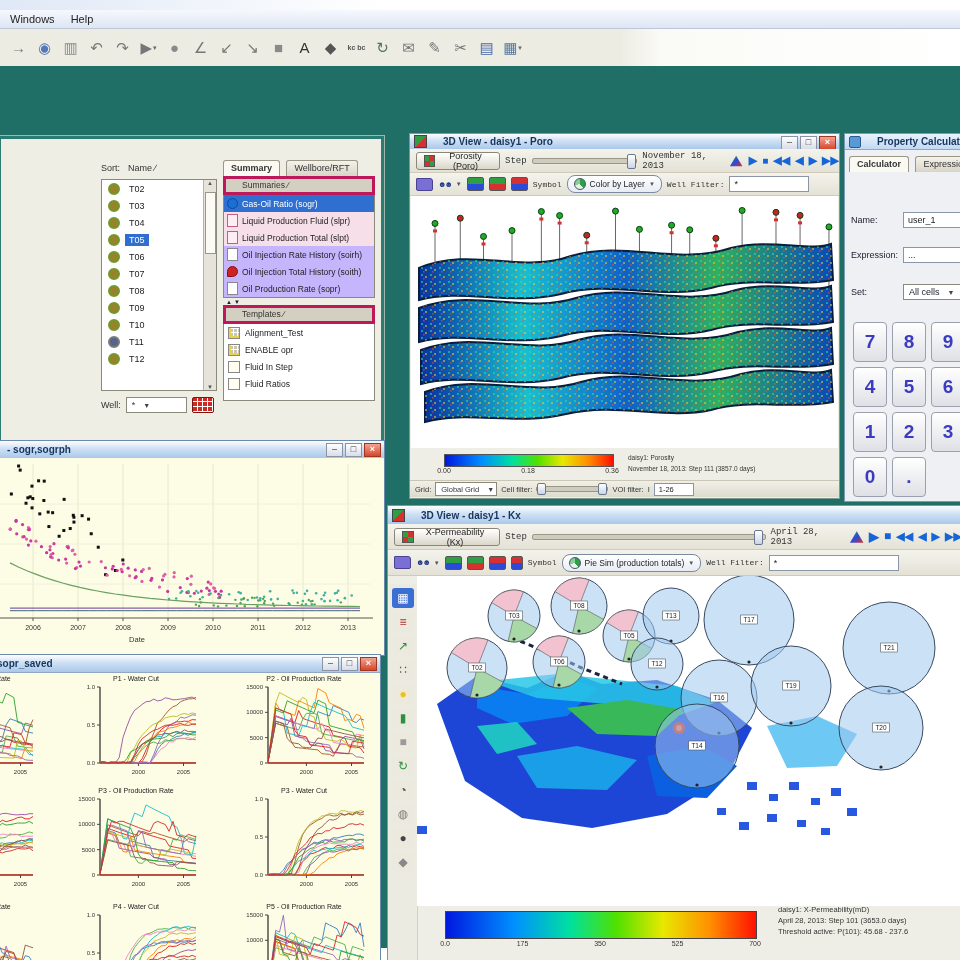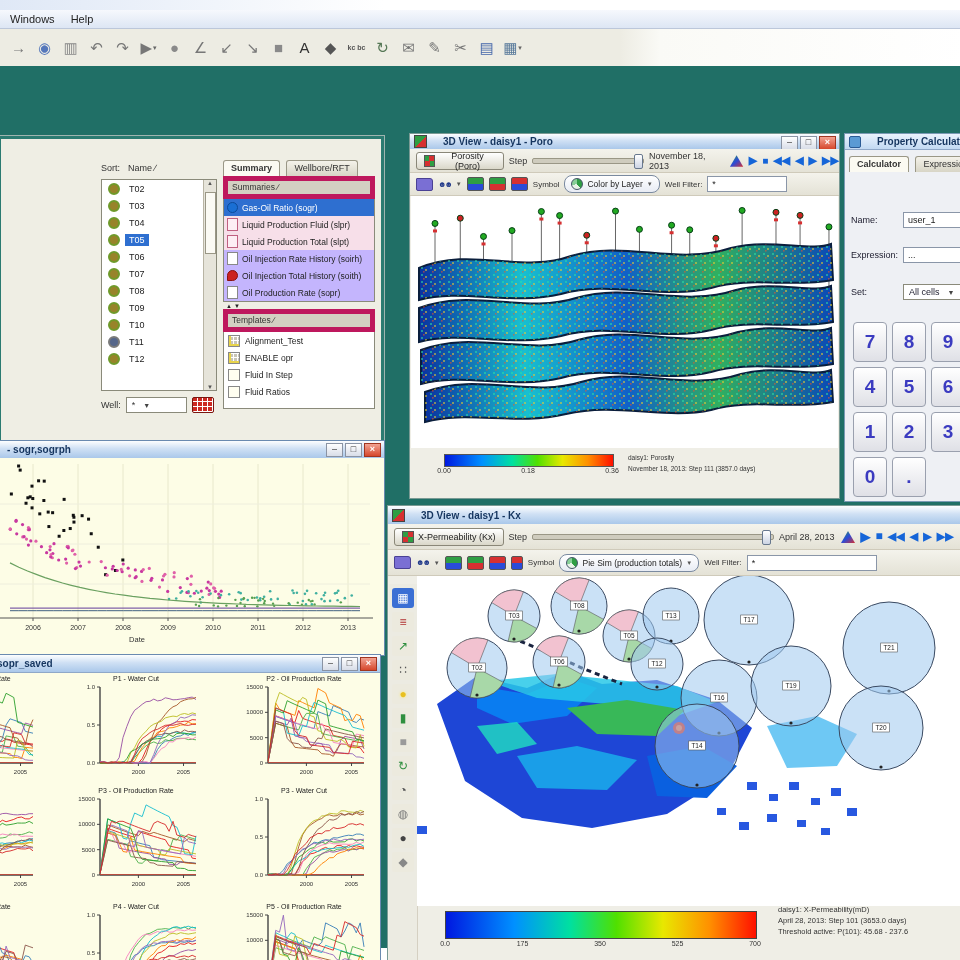--- a/index.html
+++ b/index.html
@@ -42,41 +42,41 @@
   .wellfilter{position:absolute;left:100px;top:258px;width:120px;display:flex;align-items:center;gap:5px;font-size:9px;color:#333;}
   .combo{background:#fff;border:1px solid #8a8a7a;height:14px;display:inline-flex;align-items:center;padding:0 2px 0 5px;font-size:9px;gap:8px;}
   .combo .caret{font-size:7px;color:#444;}
   .redbtn{width:20px;height:14px;background:#cc2a22;border:1px solid #7a1610;border-radius:2px;
           background-image:linear-gradient(#fff 1px,transparent 1px),linear-gradient(90deg,#fff 1px,transparent 1px);
           background-size:5px 5px;background-position:4px 3px;}
   .sumpanel{position:absolute;left:222px;top:18px;width:152px;height:276px;}
   .htab{display:inline-block;height:15px;line-height:15px;padding:0 7px;font-size:9px;color:#333;background:linear-gradient(#f4f2ea,#d8d5c6);
         border:1px solid #9a9786;border-bottom:none;border-radius:3px 3px 0 0;margin-right:2px;}
   .htab.active{background:#fbfaf2;font-weight:bold;}
-  .subhdr{height:13px;line-height:13px;background:#d3d0c2;border:5px solid #be185d;font-size:8.5px;color:#333;padding-left:4px;}
+  .subhdr{height:13px;line-height:13px;background:#d3d0c2;border:3px solid #be185d;font-size:8.5px;color:#333;padding-left:16px;}
   .sumlist{background:#fff;border:1px solid #8a8a7a;border-top:none;text-align:center;}
   .srow{height:17px;display:flex;align-items:center;gap:4px;padding-left:3px;font-size:8.5px;color:#222;white-space:nowrap;overflow:hidden;}
   .srow.pink{background:#f7dfe9;}
   .srow.green{background:#c4b5fd;}
   .srow.sel{background:#2e6fd0;color:#fff;}
   .sic{width:9px;height:11px;flex:0 0 auto;border:1px solid #888;background:#fff;}
   .sic.ball{width:9px;height:9px;border-radius:50%;background:#1a6fd4;border-color:#0c4a9a;}
   .sic.pinkpg{border-color:#c06080;background:#fdeef4;}
   .sic.redball{width:9px;height:9px;border-radius:50% 50% 50% 0;background:#cc2222;border-color:#881111;}
   .sortarrows{font-size:6px;color:#222;padding:1px 0 0 3px;letter-spacing:2px;}
   .tpllist{background:#fff;border:1px solid #8a8a7a;border-top:none;height:76px;}
   .trow{height:17px;display:flex;align-items:center;gap:5px;padding-left:4px;font-size:8.5px;color:#222;}
   .chk{width:10px;height:10px;border:1px solid #888;background:#fffef0;flex:0 0 auto;}
   .chk.grid{background:#c9c5b6;background-image:linear-gradient(#fff 1px,transparent 1px),linear-gradient(90deg,#fff 1px,transparent 1px);background-size:4px 4px;box-shadow:inset 2px -2px 0 #e8d44a;}
 
   
   .vtool{position:absolute;left:0;width:100%;background:linear-gradient(#f4f3ec,#e4e2d6);border-bottom:1px solid #cfcaba;display:flex;align-items:center;gap:5px;padding-left:6px;box-sizing:border-box;}
   .propbtn{display:inline-flex;align-items:center;gap:4px;height:18px;background:linear-gradient(#ffffff,#dad7c9);border:1px solid #8a8778;border-radius:3px;font-size:9px;color:#222;padding:0 7px;font-family:inherit;}
   .gicon{width:10px;height:10px;background:conic-gradient(#d63031 0 25%,#2f9e44 0 50%,#d63031 0 75%,#2f9e44 0);border:1px solid #555;}
-  .lbl{font-size:9px;color:#333;}
+  .lbl{font-size:9px;color:#333;font-family:Liberation Mono, monospace;}
   .slider{position:relative;display:inline-block;height:4px;background:#cfccbe;border:1px solid #9a9786;border-radius:2px;}
   .shandle{position:absolute;top:-5px;width:7px;height:13px;background:linear-gradient(#fff,#ccd4e4);border:1px solid #68788e;border-radius:2px;}
   .pbtn{color:#1565d8;font-size:11px;font-weight:bold;line-height:11px;}
   .pbtn.sq{font-size:10px;}
   .rgbtri{width:16px;height:14px;}
   .symbolcombo{display:inline-flex;align-items:center;gap:4px;height:16px;background:linear-gradient(#fff,#e8ecf4);border:1px solid #7a8aa0;border-radius:8px;font-size:8.5px;color:#222;padding:0 6px;}
   .pieglyph{width:10px;height:10px;border-radius:50%;background:conic-gradient(#2f9e44 0 40%,#e8f4e8 40% 70%,#88d098 70%);border:1px solid #456;}
   .ffield{background:#fff;border:1px solid #8a96a8;height:14px;font-size:9px;color:#222;display:inline-flex;align-items:center;padding:0 4px;}
   .botbar{position:absolute;left:0;width:100%;background:linear-gradient(#f1f0e8,#dedbce);border-top:1px solid #cac5b5;display:flex;align-items:center;gap:4px;padding-left:5px;font-size:8px;color:#333;box-sizing:border-box;}
   .cgrad{background:linear-gradient(90deg,#0018e0,#0090ff 22%,#00e0a0 40%,#50e000 55%,#e8e800 70%,#ff9000 85%,#ff1000);}
@@ -392,20 +392,37 @@
       </div>
       <div class="cgrad" style="position:absolute;left:34px;top:320px;width:168px;height:11px;border:1px solid #555;"></div>
       <div class="cticks" id="poroTicks" style="position:absolute;left:34px;top:333px;width:168px;height:9px;">
           <span style="left: 0%;">0.00</span>
           <span style="left: 50%;">0.18</span>
           <span style="left: 100%;">0.36</span>
         </div>
       <div class="anno" style="left:218px;top:318px;font-size:6.5px;">
         <div>daisy1:  Porosity</div>
         <div>November 18, 2013:  Step 111 (3857.0 days)</div>
+      </div>
+      <div class="botbar" style="top:346px;height:17px;font-size:7.5px;">
+        <span>Grid:</span>
+        <span class="combo" style="height:12px;font-size:7.5px;">
+            <i style="font-style:normal;">Global Grid</i>
+            <b class="caret">▼</b>
+          </span>
+        <span>Cell filter:</span>
+        <span class="slider" style="width:70px;">
+            <span class="shandle" style="left:0;height:10px;top:-4px;"></span>
+            <span class="shandle" style="right:0;height:10px;top:-4px;"></span>
+          </span>
+        <span>VOI filter:</span>
+        <span>I</span>
+        <span class="ffield" style="width:30px;height:11px;font-size:7.5px;">
+            <span>1-26</span>
+          </span>
       </div>
     </div>
 
     <div class="win calcwin">
       <div class="titlebar" style="height:15px;">
         <span style="width:10px;height:10px;background:#5a9ad4;border:1px solid #2a5a94;border-radius:2px;"></span>
         <span>Property Calculator</span>
       </div>
       <div style="position:absolute;left:4px;top:19px;">
         <span class="htab active">Calculator</span>

